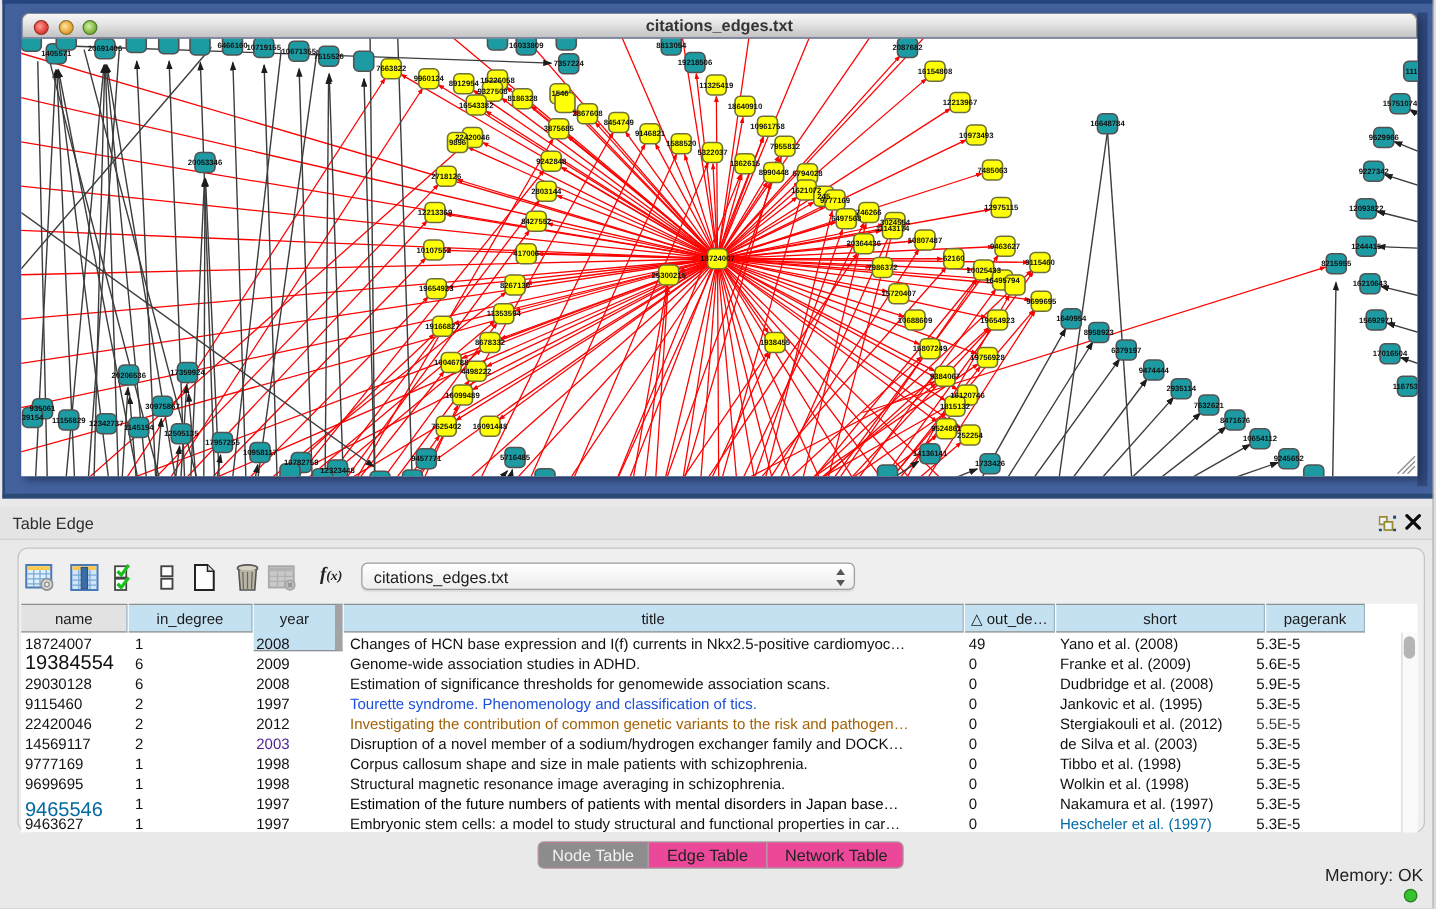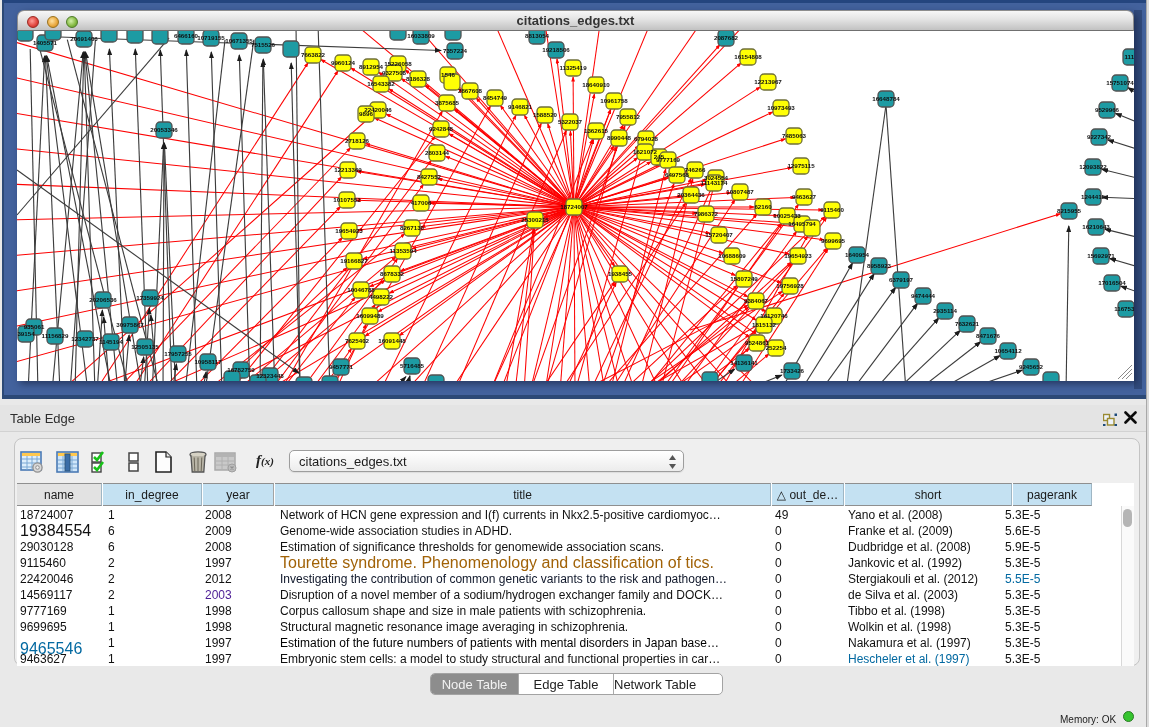--- a/index.html
+++ b/index.html
@@ -640,60 +640,60 @@
   <div style="position:absolute;left:9px;top:0;font-size:13px;line-height:21px;color:#1c1c1c">citations_edges.txt</div>
   <svg width="9" height="14" viewBox="0 0 9 14" style="position:absolute;right:6px;top:4px">
       <path d="M4.5 0 L8 5 L1 5 Z" fill="#555"></path>
       <path d="M4.5 14 L8 9 L1 9 Z" fill="#555"></path>
     </svg>
 </div>
 
 <div style="position:absolute;left:17px;top:483px;width:1117px;height:183px;background:#fff"></div>
 <div style="position:absolute;left:17px;top:483px;width:85px;height:23px;background:#e2e2e2;border-right:1px solid #9fb6c4;border-top:1px solid #8f8f8f;border-bottom:1px solid #8f8f8f;font-size:12px;line-height:22px;text-align:center;color:#1a1a1a;overflow:hidden">name</div>
 <div style="position:absolute;left:103px;top:483px;width:99px;height:23px;background:#c4e1f2;border-right:1px solid #9fb6c4;border-top:1px solid #8f8f8f;border-bottom:1px solid #8f8f8f;font-size:12px;line-height:22px;text-align:center;color:#1a1a1a;overflow:hidden">in_degree</div>
-<div style="position:absolute;left:203px;top:483px;width:71px;height:23px;background:#c4e1f2;border-right:1px solid #a3a3a3;border-top:1px solid #8f8f8f;border-bottom:1px solid #8f8f8f;font-size:12px;line-height:22px;text-align:center;color:#1a1a1a;overflow:hidden">year</div>
+<div style="position:absolute;left:203px;top:483px;width:71px;height:38px;background:#c4e1f2;border-right:6px solid #a3a3a3;border-top:1px solid #8f8f8f;border-bottom:1px solid #8f8f8f;font-size:12px;line-height:22px;text-align:center;color:#1a1a1a;overflow:hidden">year</div>
 <div style="position:absolute;left:275px;top:483px;width:496px;height:23px;background:#c4e1f2;border-right:1px solid #9fb6c4;border-top:1px solid #8f8f8f;border-bottom:1px solid #8f8f8f;font-size:12px;line-height:22px;text-align:center;color:#1a1a1a;overflow:hidden">title</div>
 <div style="position:absolute;left:772px;top:483px;width:72px;height:23px;background:#c4e1f2;border-right:1px solid #9fb6c4;border-top:1px solid #8f8f8f;border-bottom:1px solid #8f8f8f;font-size:12px;line-height:22px;text-align:center;color:#1a1a1a;overflow:hidden">△ out_de…</div>
 <div style="position:absolute;left:845px;top:483px;width:167px;height:23px;background:#c4e1f2;border-right:1px solid #9fb6c4;border-top:1px solid #8f8f8f;border-bottom:1px solid #8f8f8f;font-size:12px;line-height:22px;text-align:center;color:#1a1a1a;overflow:hidden">short</div>
 <div style="position:absolute;left:1013px;top:483px;width:79px;height:23px;background:#c4e1f2;border-right:1px solid #9fb6c4;border-top:1px solid #8f8f8f;border-bottom:1px solid #8f8f8f;font-size:12px;line-height:22px;text-align:center;color:#1a1a1a;overflow:hidden">pagerank</div>
 <div style="position:absolute;left:20px;top:507px;width:126px;height:16px;font-size:12px;line-height:16px;color:#111;white-space:nowrap;overflow:hidden">18724007</div>
 <div style="position:absolute;left:108px;top:507px;width:140px;height:16px;font-size:12px;line-height:16px;color:#111;white-space:nowrap;overflow:hidden">1</div>
 <div style="position:absolute;left:205px;top:507px;width:112px;height:16px;font-size:12px;line-height:16px;color:#111;white-space:nowrap;overflow:hidden">2008</div>
-<div style="position:absolute;left:280px;top:507px;width:537px;height:16px;font-size:12px;line-height:16px;color:#111;white-space:nowrap;overflow:hidden">Network of HCN gene expression and I(f) currents in Nkx2.5-positive cardiomyoc…</div>
+<div style="position:absolute;left:280px;top:507px;width:537px;height:16px;font-size:12px;line-height:16px;color:#111;white-space:nowrap;overflow:hidden">Changes of HCN base expression and I(f) currents in Nkx2.5-positive cardiomyoc…</div>
 <div style="position:absolute;left:775px;top:507px;width:113px;height:16px;font-size:12px;line-height:16px;color:#111;white-space:nowrap;overflow:hidden">49</div>
 <div style="position:absolute;left:848px;top:507px;width:208px;height:16px;font-size:12px;line-height:16px;color:#111;white-space:nowrap;overflow:hidden">Yano et al. (2008)</div>
 <div style="position:absolute;left:1005px;top:507px;width:120px;height:16px;font-size:12px;line-height:16px;color:#111;white-space:nowrap;overflow:hidden">5.3E-5</div>
 <div style="position:absolute;left:20px;top:523px;width:126px;height:16px;font-size:16px;line-height:16px;color:#111;white-space:nowrap;overflow:hidden">19384554</div>
 <div style="position:absolute;left:108px;top:523px;width:140px;height:16px;font-size:12px;line-height:16px;color:#111;white-space:nowrap;overflow:hidden">6</div>
 <div style="position:absolute;left:205px;top:523px;width:112px;height:16px;font-size:12px;line-height:16px;color:#111;white-space:nowrap;overflow:hidden">2009</div>
 <div style="position:absolute;left:280px;top:523px;width:537px;height:16px;font-size:12px;line-height:16px;color:#111;white-space:nowrap;overflow:hidden">Genome-wide association studies in ADHD.</div>
 <div style="position:absolute;left:775px;top:523px;width:113px;height:16px;font-size:12px;line-height:16px;color:#111;white-space:nowrap;overflow:hidden">0</div>
 <div style="position:absolute;left:848px;top:523px;width:208px;height:16px;font-size:12px;line-height:16px;color:#111;white-space:nowrap;overflow:hidden">Franke et al. (2009)</div>
 <div style="position:absolute;left:1005px;top:523px;width:120px;height:16px;font-size:12px;line-height:16px;color:#111;white-space:nowrap;overflow:hidden">5.6E-5</div>
 <div style="position:absolute;left:20px;top:539px;width:126px;height:16px;font-size:12px;line-height:16px;color:#111;white-space:nowrap;overflow:hidden">29030128</div>
 <div style="position:absolute;left:108px;top:539px;width:140px;height:16px;font-size:12px;line-height:16px;color:#111;white-space:nowrap;overflow:hidden">6</div>
 <div style="position:absolute;left:205px;top:539px;width:112px;height:16px;font-size:12px;line-height:16px;color:#111;white-space:nowrap;overflow:hidden">2008</div>
 <div style="position:absolute;left:280px;top:539px;width:537px;height:16px;font-size:12px;line-height:16px;color:#111;white-space:nowrap;overflow:hidden">Estimation of significance thresholds for genomewide association scans.</div>
 <div style="position:absolute;left:775px;top:539px;width:113px;height:16px;font-size:12px;line-height:16px;color:#111;white-space:nowrap;overflow:hidden">0</div>
 <div style="position:absolute;left:848px;top:539px;width:208px;height:16px;font-size:12px;line-height:16px;color:#111;white-space:nowrap;overflow:hidden">Dudbridge et al. (2008)</div>
 <div style="position:absolute;left:1005px;top:539px;width:120px;height:16px;font-size:12px;line-height:16px;color:#111;white-space:nowrap;overflow:hidden">5.9E-5</div>
 <div style="position:absolute;left:20px;top:555px;width:126px;height:16px;font-size:12px;line-height:16px;color:#111;white-space:nowrap;overflow:hidden">9115460</div>
 <div style="position:absolute;left:108px;top:555px;width:140px;height:16px;font-size:12px;line-height:16px;color:#111;white-space:nowrap;overflow:hidden">2</div>
 <div style="position:absolute;left:205px;top:555px;width:112px;height:16px;font-size:12px;line-height:16px;color:#111;white-space:nowrap;overflow:hidden">1997</div>
-<div style="position:absolute;left:280px;top:555px;width:537px;height:16px;font-size:16px;line-height:16px;color:#a16207;white-space:nowrap;overflow:hidden">Tourette syndrome. Phenomenology and classification of tics.</div>
+<div style="position:absolute;left:280px;top:555px;width:537px;height:16px;font-size:12px;line-height:16px;color:#1d4ed8;white-space:nowrap;overflow:hidden">Tourette syndrome. Phenomenology and classification of tics.</div>
 <div style="position:absolute;left:775px;top:555px;width:113px;height:16px;font-size:12px;line-height:16px;color:#111;white-space:nowrap;overflow:hidden">0</div>
-<div style="position:absolute;left:848px;top:555px;width:208px;height:16px;font-size:12px;line-height:16px;color:#111;white-space:nowrap;overflow:hidden">Jankovic et al. (1992)</div>
+<div style="position:absolute;left:848px;top:555px;width:208px;height:16px;font-size:12px;line-height:16px;color:#111;white-space:nowrap;overflow:hidden">Jankovic et al. (1995)</div>
 <div style="position:absolute;left:1005px;top:555px;width:120px;height:16px;font-size:12px;line-height:16px;color:#111;white-space:nowrap;overflow:hidden">5.3E-5</div>
 <div style="position:absolute;left:20px;top:571px;width:126px;height:16px;font-size:12px;line-height:16px;color:#111;white-space:nowrap;overflow:hidden">22420046</div>
 <div style="position:absolute;left:108px;top:571px;width:140px;height:16px;font-size:12px;line-height:16px;color:#111;white-space:nowrap;overflow:hidden">2</div>
 <div style="position:absolute;left:205px;top:571px;width:112px;height:16px;font-size:12px;line-height:16px;color:#111;white-space:nowrap;overflow:hidden">2012</div>
-<div style="position:absolute;left:280px;top:571px;width:537px;height:16px;font-size:12px;line-height:16px;color:#0f172a;white-space:nowrap;overflow:hidden">Investigating the contribution of common genetic variants to the risk and pathogen…</div>
+<div style="position:absolute;left:280px;top:571px;width:537px;height:16px;font-size:12px;line-height:16px;color:#a16207;white-space:nowrap;overflow:hidden">Investigating the contribution of common genetic variants to the risk and pathogen…</div>
 <div style="position:absolute;left:775px;top:571px;width:113px;height:16px;font-size:12px;line-height:16px;color:#111;white-space:nowrap;overflow:hidden">0</div>
 <div style="position:absolute;left:848px;top:571px;width:208px;height:16px;font-size:12px;line-height:16px;color:#111;white-space:nowrap;overflow:hidden">Stergiakouli et al. (2012)</div>
-<div style="position:absolute;left:1005px;top:571px;width:120px;height:16px;font-size:12px;line-height:16px;color:#0369a1;white-space:nowrap;overflow:hidden">5.5E-5</div>
+<div style="position:absolute;left:1005px;top:571px;width:120px;height:16px;font-size:12px;line-height:16px;color:#404040;white-space:nowrap;overflow:hidden">5.5E-5</div>
 <div style="position:absolute;left:20px;top:587px;width:126px;height:16px;font-size:12px;line-height:16px;color:#111;white-space:nowrap;overflow:hidden">14569117</div>
 <div style="position:absolute;left:108px;top:587px;width:140px;height:16px;font-size:12px;line-height:16px;color:#111;white-space:nowrap;overflow:hidden">2</div>
 <div style="position:absolute;left:205px;top:587px;width:112px;height:16px;font-size:12px;line-height:16px;color:#4c1d95;white-space:nowrap;overflow:hidden">2003</div>
 <div style="position:absolute;left:280px;top:587px;width:537px;height:16px;font-size:12px;line-height:16px;color:#111;white-space:nowrap;overflow:hidden">Disruption of a novel member of a sodium/hydrogen exchanger family and DOCK…</div>
 <div style="position:absolute;left:775px;top:587px;width:113px;height:16px;font-size:12px;line-height:16px;color:#111;white-space:nowrap;overflow:hidden">0</div>
 <div style="position:absolute;left:848px;top:587px;width:208px;height:16px;font-size:12px;line-height:16px;color:#111;white-space:nowrap;overflow:hidden">de Silva et al. (2003)</div>
 <div style="position:absolute;left:1005px;top:587px;width:120px;height:16px;font-size:12px;line-height:16px;color:#111;white-space:nowrap;overflow:hidden">5.3E-5</div>
 <div style="position:absolute;left:20px;top:603px;width:126px;height:16px;font-size:12px;line-height:16px;color:#111;white-space:nowrap;overflow:hidden">9777169</div>
 <div style="position:absolute;left:108px;top:603px;width:140px;height:16px;font-size:12px;line-height:16px;color:#111;white-space:nowrap;overflow:hidden">1</div>
 <div style="position:absolute;left:205px;top:603px;width:112px;height:16px;font-size:12px;line-height:16px;color:#111;white-space:nowrap;overflow:hidden">1998</div>
@@ -719,23 +719,23 @@
 <div style="position:absolute;left:108px;top:651px;width:140px;height:16px;font-size:12px;line-height:16px;color:#111;white-space:nowrap;overflow:hidden">1</div>
 <div style="position:absolute;left:205px;top:651px;width:112px;height:16px;font-size:12px;line-height:16px;color:#111;white-space:nowrap;overflow:hidden">1997</div>
 <div style="position:absolute;left:280px;top:651px;width:537px;height:16px;font-size:12px;line-height:16px;color:#111;white-space:nowrap;overflow:hidden">Embryonic stem cells: a model to study structural and functional properties in car…</div>
 <div style="position:absolute;left:775px;top:651px;width:113px;height:16px;font-size:12px;line-height:16px;color:#111;white-space:nowrap;overflow:hidden">0</div>
 <div style="position:absolute;left:848px;top:651px;width:208px;height:16px;font-size:12px;line-height:16px;color:#0369a1;white-space:nowrap;overflow:hidden">Hescheler et al. (1997)</div>
 <div style="position:absolute;left:1005px;top:651px;width:120px;height:16px;font-size:12px;line-height:16px;color:#111;white-space:nowrap;overflow:hidden">5.3E-5</div>
 
 <div style="position:absolute;left:1121px;top:506px;width:13px;height:160px;background:#fafafa;border-left:1px solid #d8d8d8"></div>
 <div style="position:absolute;left:1123px;top:509px;width:9px;height:18px;background:#b5b5b5;border-radius:5px"></div>
 
-<div style="position:absolute;left:430px;top:673px;width:293px;height:22px;border:1px solid #a3a3a3;border-radius:5px;background:#ffffff;overflow:hidden">
+<div style="position:absolute;left:430px;top:673px;width:293px;height:22px;border:1px solid #a3a3a3;border-radius:5px;background:#ec4899;overflow:hidden">
   <div style="position:absolute;left:0;top:0;width:87px;height:22px;background:#8d8d8d;color:#f2f2f2;font-size:13px;line-height:21px;text-align:center">Node Table</div>
   <div style="position:absolute;left:87px;top:0;width:96px;height:22px;border-left:1px solid #aaa;border-right:1px solid #aaa;color:#222;font-size:13px;line-height:21px;text-align:center">Edge Table</div>
-  <div style="position:absolute;left:183px;top:0;width:110px;height:22px;color:#222;font-size:13px;line-height:21px;text-align:left">Network Table</div>
+  <div style="position:absolute;left:183px;top:0;width:110px;height:22px;color:#222;font-size:13px;line-height:21px;text-align:center">Network Table</div>
 </div>
 
-<div style="position:absolute;left:1060px;top:714px;font-size:10px;color:#222">Memory: OK</div>
+<div style="position:absolute;left:1060px;top:692px;font-size:14px;color:#222">Memory: OK</div>
 <div style="position:absolute;left:1123px;top:711px;width:11px;height:11px;border-radius:50%;background:#35c42e;border:1px solid #2a7a24"></div>
 
 <div style="position:absolute;left:1146px;top:0;width:1px;height:727px;background:#a8a8a8"></div>
 <div style="position:absolute;left:1147px;top:0;width:2px;height:727px;background:#dcdcdc"></div>
 
 </body></html>

